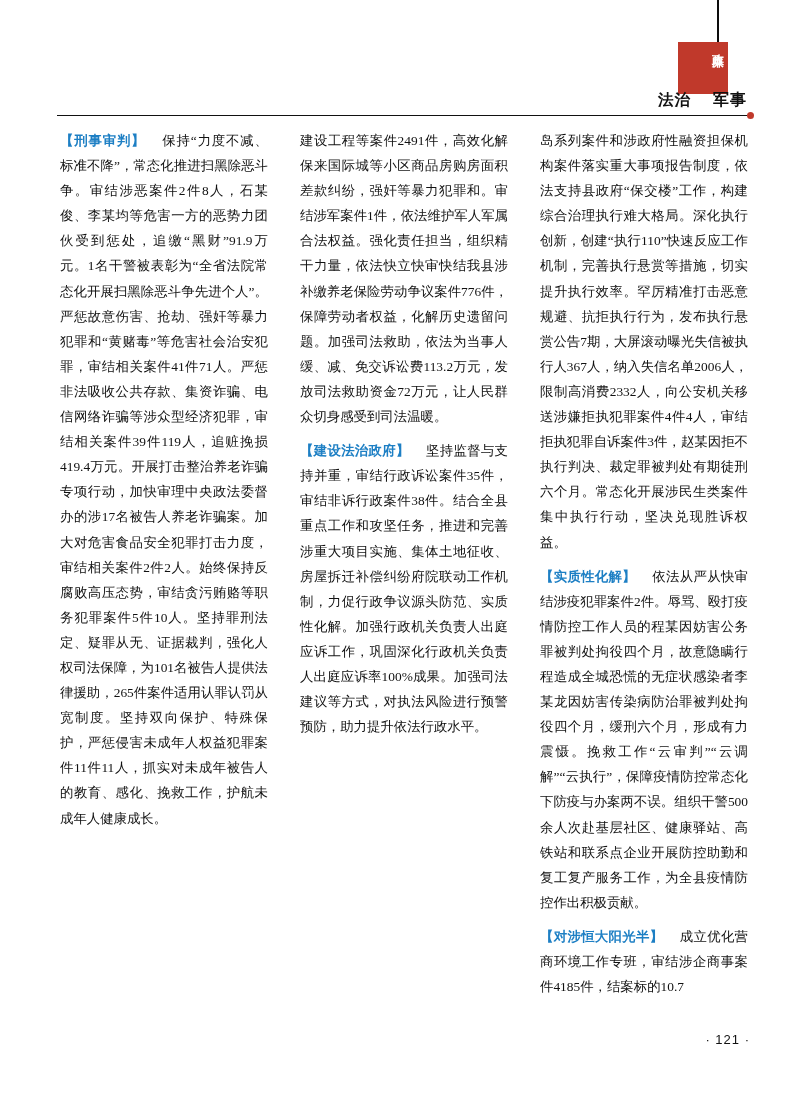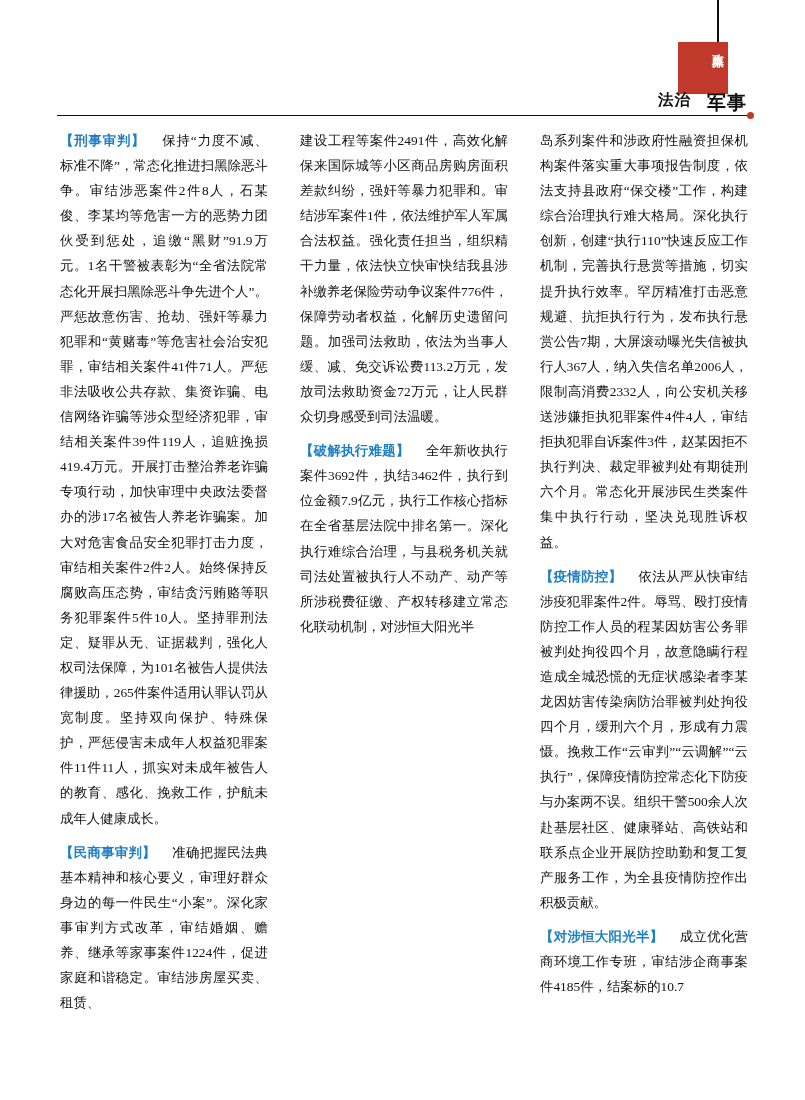--- a/index.html
+++ b/index.html
@@ -71,21 +71,21 @@
     font-size: 15.5px;
     font-weight: bold;
     letter-spacing: 1px;
     color: #111111;
     font-family: "Liberation Sans", sans-serif;
   }
   .header-sub {
     position: absolute;
     right: 0px;
     top: 2px;
-    font-size: 19px;
+    font-size: 16px;
     font-weight: bold;
     letter-spacing: 1px;
     color: #111111;
     font-family: "Liberation Sans", sans-serif;
   }
   .header-line {
     position: absolute;
     left: 0;
     top: 27px;
     width: 690px;
@@ -173,42 +173,40 @@
     <div class="header-line"></div>
     <div class="header-dot"></div>
   </div>
 
   <div class="columns">
 
     <div class="col">
       <p class="para">
         <span class="sec-head">【刑事审判】</span><span class="sec-gap"></span><span>保持“力度不减、标准不降”，常态化推进扫黑除恶斗争。审结涉恶案件2件8人，石某俊、李某均等危害一方的恶势力团伙受到惩处，追缴“黑财”91.9万元。1名干警被表彰为“全省法院常态化开展扫黑除恶斗争先进个人”。严惩故意伤害、抢劫、强奸等暴力犯罪和“黄赌毒”等危害社会治安犯罪，审结相关案件41件71人。严惩非法吸收公共存款、集资诈骗、电信网络诈骗等涉众型经济犯罪，审结相关案件39件119人，追赃挽损419.4万元。开展打击整治养老诈骗专项行动，加快审理中央政法委督办的涉17名被告人养老诈骗案。加大对危害食品安全犯罪打击力度，审结相关案件2件2人。始终保持反腐败高压态势，审结贪污贿赂等职务犯罪案件5件10人。坚持罪刑法定、疑罪从无、证据裁判，强化人权司法保障，为101名被告人提供法律援助，265件案件适用认罪认罚从宽制度。坚持双向保护、特殊保护，严惩侵害未成年人权益犯罪案件11件11人，抓实对未成年被告人的教育、感化、挽救工作，护航未成年人健康成长。</span>
       </p>
-      <p class="para sec">
-        <span class="sec-head">【民商事审判】</span><span class="sec-gap"></span><span>准确把握民法典基本精神和核心要义，审理好群众身边的每一件民生“小案”。深化家事审判方式改革，审结婚姻、赡养、继承等家事案件1224件，促进家庭和谐稳定。审结涉房屋买卖、租赁、</span>
-      </p>
     </div>
 
     <div class="col">
       <p class="para">
         <span>建设工程等案件2491件，高效化解保来国际城等小区商品房购房面积差款纠纷，强奸等暴力犯罪和。审结涉军案件1件，依法维护军人军属合法权益。强化责任担当，组织精干力量，依法快立快审快结我县涉补缴养老保险劳动争议案件776件，保障劳动者权益，化解历史遗留问题。加强司法救助，依法为当事人缓、减、免交诉讼费113.2万元，发放司法救助资金72万元，让人民群众切身感受到司法温暖。</span>
       </p>
       <p class="para sec">
-        <span class="sec-head">【破解执行难题】</span><span class="sec-gap"></span><span>全年新收执行案件3692件，执结3462件，执行到位金额7.9亿元，执行工作核心指标在全省基层法院中排名第一。深化执行难综合治理，与县税务机关就司法处置被执行人不动产、动产等所涉税费征缴、产权转移建立常态化联动机制，对涉恒大阳光半</span>
+        <span class="sec-head">【建设法治政府】</span><span class="sec-gap"></span><span>坚持监督与支持并重，审结行政诉讼案件35件，审结非诉行政案件38件。结合全县重点工作和攻坚任务，推进和完善涉重大项目实施、集体土地征收、房屋拆迁补偿纠纷府院联动工作机制，力促行政争议源头防范、实质性化解。加强行政机关负责人出庭应诉工作，巩固深化行政机关负责人出庭应诉率100%成果。加强司法建议等方式，对执法风险进行预警预防，助力提升依法行政水平。</span>
       </p>
     </div>
 
     <div class="col">
       <p class="para">
         <span>岛系列案件和涉政府性融资担保机构案件落实重大事项报告制度，依法支持县政府“保交楼”工作，构建综合治理执行难大格局。深化执行创新，创建“执行110”快速反应工作机制，完善执行悬赏等措施，切实提升执行效率。罕厉精准打击恶意规避、抗拒执行行为，发布执行悬赏公告7期，大屏滚动曝光失信被执行人367人，纳入失信名单2006人，限制高消费2332人，向公安机关移送涉嫌拒执犯罪案件4件4人，审结拒执犯罪自诉案件3件，赵某因拒不执行判决、裁定罪被判处有期徒刑六个月。常态化开展涉民生类案件集中执行行动，坚决兑现胜诉权益。</span>
       </p>
       <p class="para sec">
-        <span class="sec-head">【疫情防控】</span><span class="sec-gap"></span><span>依法从严从快审结涉疫犯罪案件2件。辱骂、殴打疫情防控工作人员的程某因妨害公务罪被判处拘役四个月，故意隐瞒行程造成全城恐慌的无症状感染者李某龙因妨害传染病防治罪被判处拘役四个月，缓刑六个月，形成有力震慑。挽救工作“云审判”“云调解”“云执行”，保障疫情防控常态化下防疫与办案两不误。组织干警500余人次赴基层社区、健康驿站、高铁站和联系点企业开展防控助勤和复工复产服务工作，为全县疫情防控作出积极贡献。</span>
+        <span class="sec-head">【实质性化解】</span><span class="sec-gap"></span><span>依法从严从快审结涉疫犯罪案件2件。辱骂、殴打疫情防控工作人员的程某因妨害公务罪被判处拘役四个月，故意隐瞒行程造成全城恐慌的无症状感染者李某龙因妨害传染病防治罪被判处拘役四个月，缓刑六个月，形成有力震慑。挽救工作“云审判”“云调解”“云执行”，保障疫情防控常态化下防疫与办案两不误。组织干警500余人次赴基层社区、健康驿站、高铁站和联系点企业开展防控助勤和复工复产服务工作，为全县疫情防控作出积极贡献。</span>
       </p>
       <p class="para sec">
         <span class="sec-head">【对涉恒大阳光半】</span><span class="sec-gap"></span><span>成立优化营商环境工作专班，审结涉企商事案件4185件，结案标的10.7</span>
       </p>
     </div>
 
   </div>
 
+  <div class="footer">· 121 ·</div>
 
 </div>
 
 </body></html>

